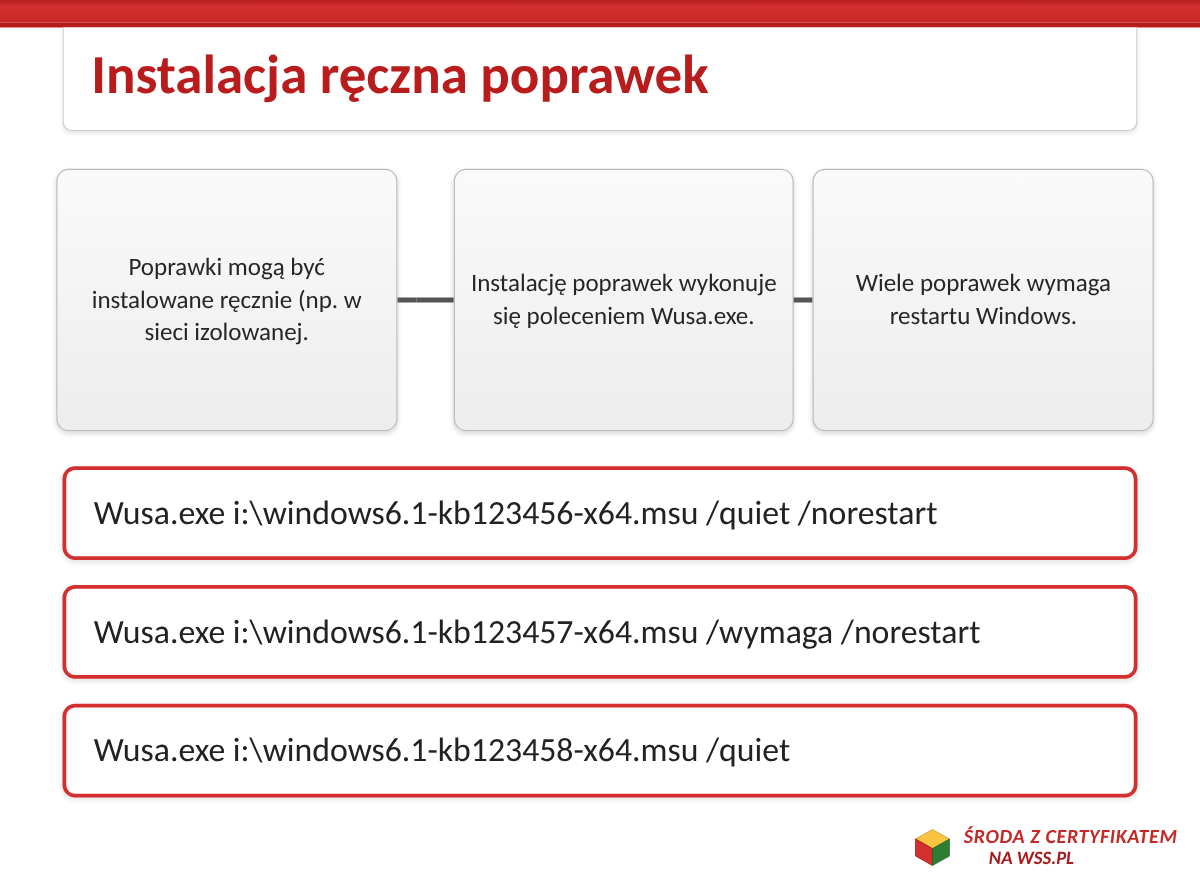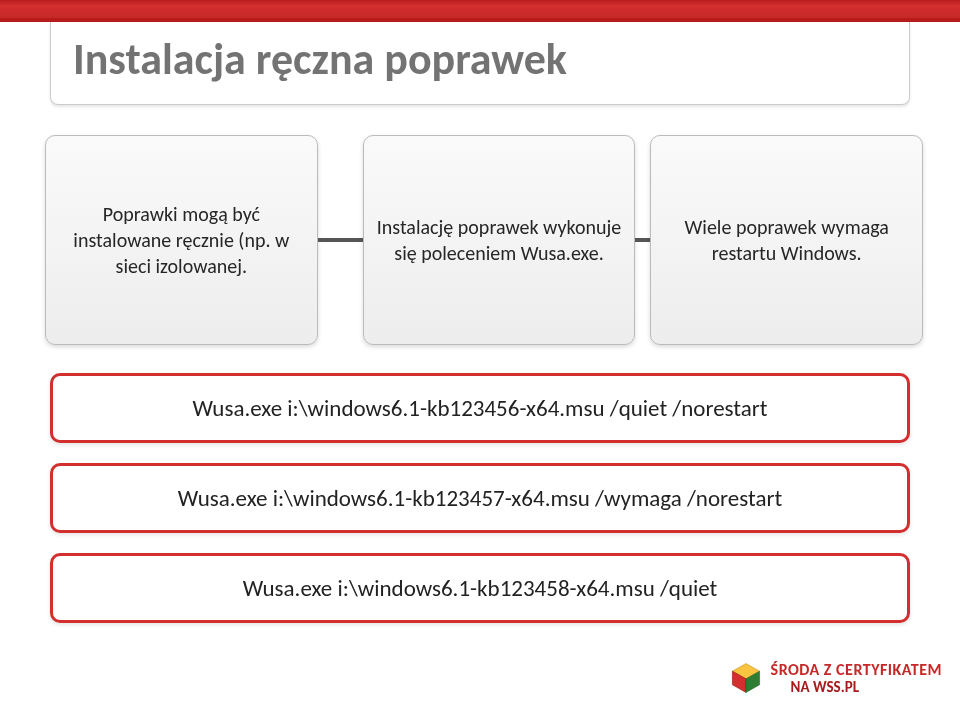--- a/index.html
+++ b/index.html
@@ -22,21 +22,21 @@
     background: #fff;
     border: 1px solid #ccc;
     border-top: none;
     border-radius: 0 0 8px 8px;
     padding: 10px 22px 18px 22px;
     box-shadow: 0 2px 3px rgba(0,0,0,0.1);
   }
   .title-box h1 {
     font-size: 44px;
     font-weight: bold;
-    color: #737373;
+    color: #b91c1c;
   }
   .flow-row {
     display: flex;
     align-items: center;
     justify-content: space-between;
     margin: 30px 37px 28px 45px;
   }
   .flow-card {
     flex: 1;
     background: linear-gradient(to bottom, #fafafa 0%, #ededed 100%);
@@ -58,32 +58,32 @@
     height: 4px;
     background: #555;
     flex: 0 0 15px;
   }
   .cmd-box {
     margin: 0 50px 20px 50px;
     background: #fff;
     border: 3px solid #d32f2f;
     border-radius: 10px;
     padding: 18px 22px;
-    font-size: 23px;
+    font-size: 27px;
     color: #222;
     box-shadow: 0 2px 4px rgba(0,0,0,0.1);
-    text-align: center;
   }
   .footer {
     position: absolute;
     bottom: 14px;
     right: 18px;
     display: flex;
     align-items: center;
     gap: 8px;
+    font-style: italic;
   }
   .cube {
     width: 34px;
     height: 34px;
   }
   .footer-text {
     font-size: 16px;
     font-weight: bold;
     line-height: 1.1;
     text-align: left;

